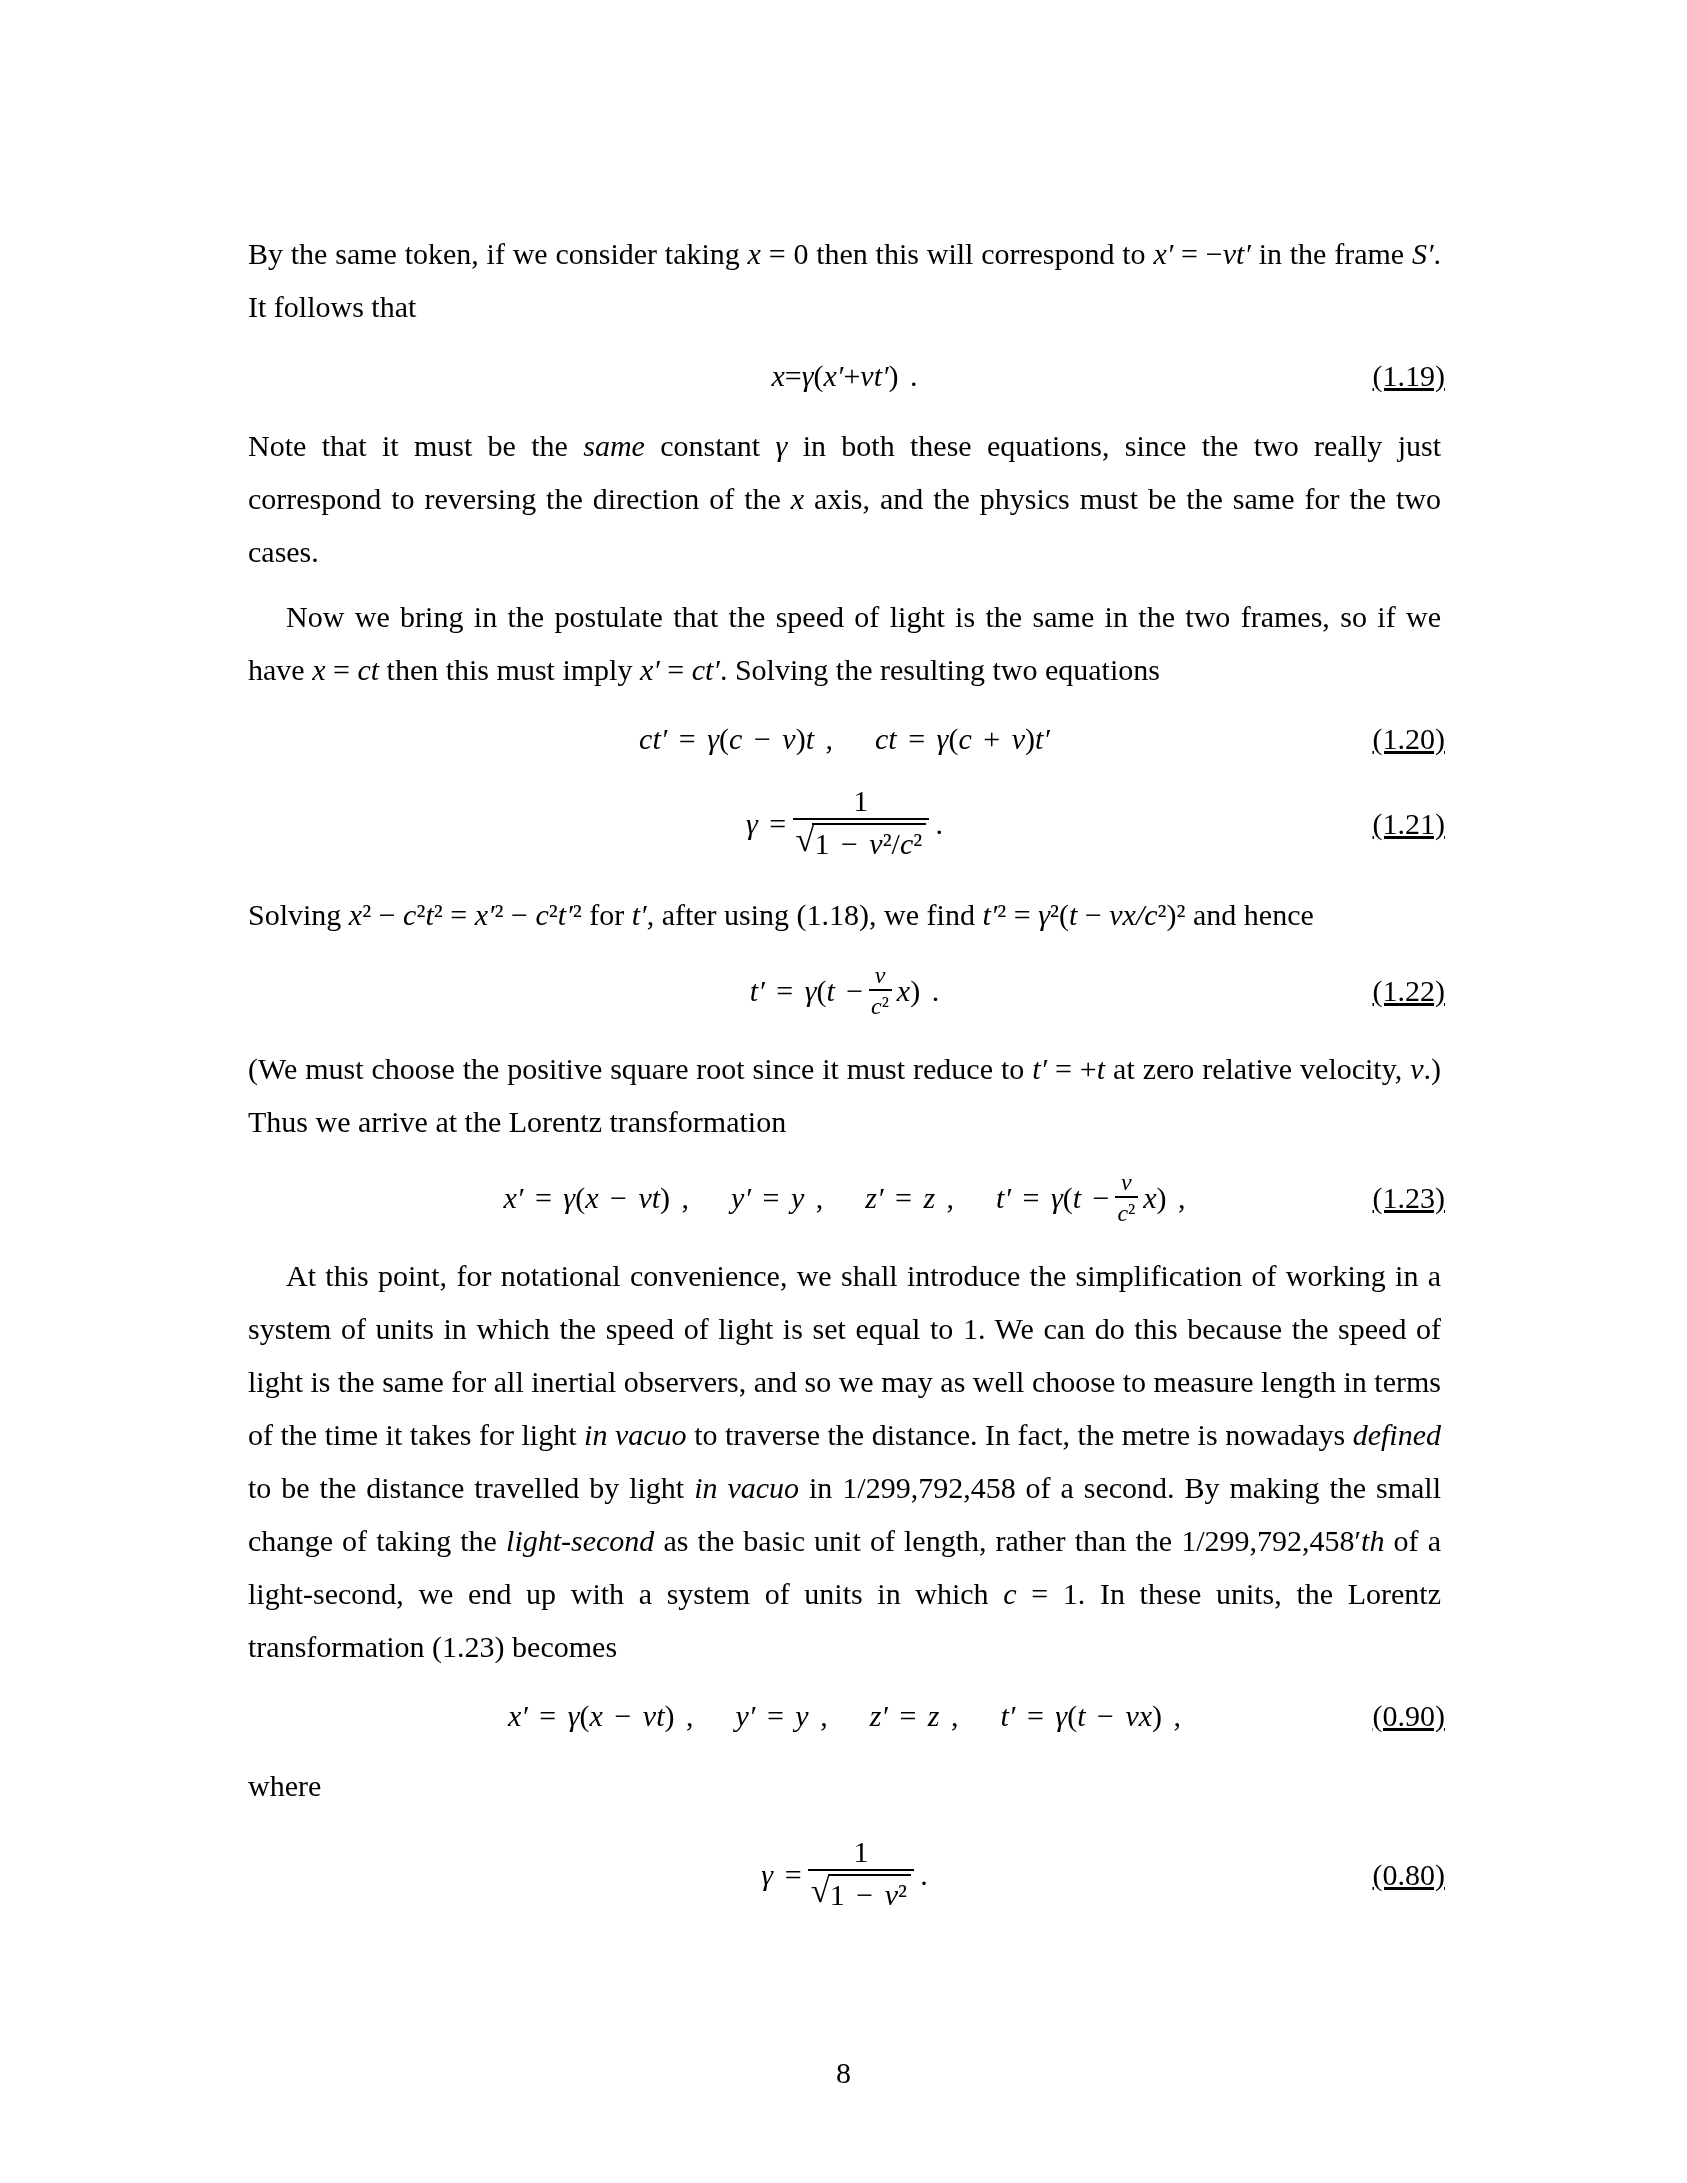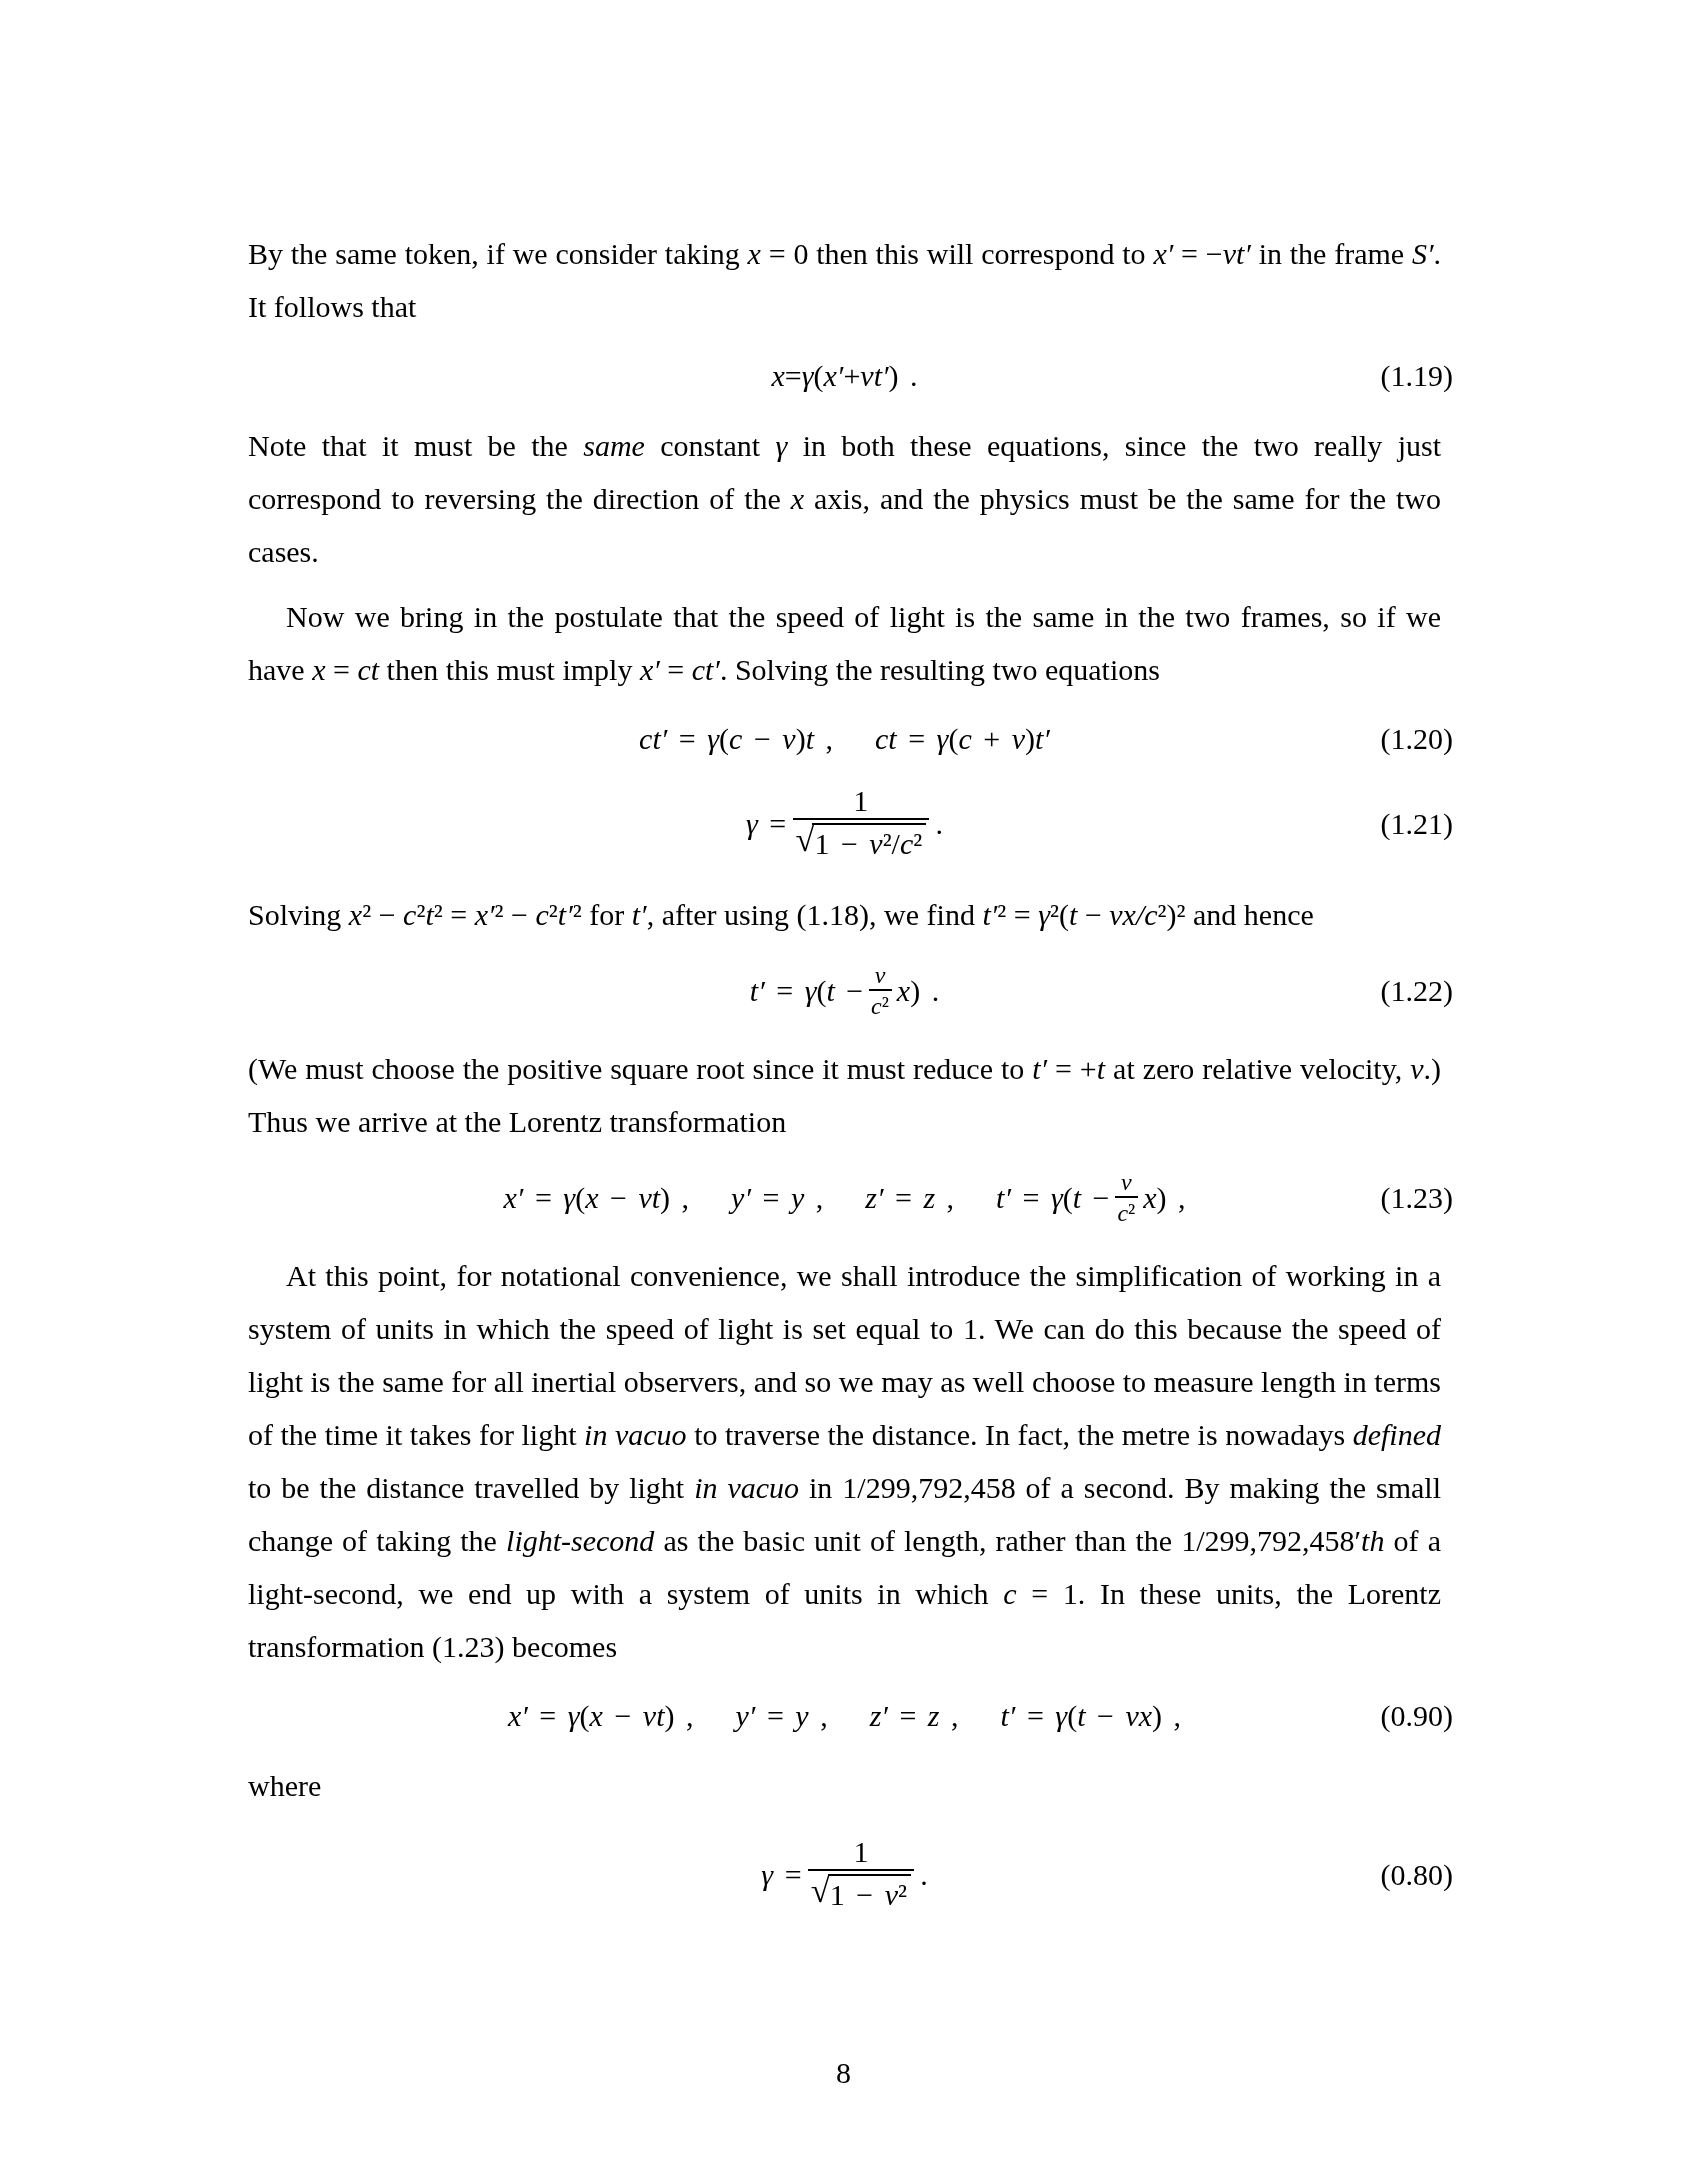--- a/index.html
+++ b/index.html
@@ -39,23 +39,24 @@
     display: inline-flex;
     align-items: center;
     white-space: nowrap;
     word-spacing: 4px;
   }
   .eq-sub { display: inline-flex; align-items: center; }
   .eq-part { margin-right: 42px; }
   .eq-last { margin-right: 0; }
   .eq-number {
     position: absolute;
-    right: 0; top: 50%;
+    right: 8px; top: 50%;
     transform: translateY(-50%);
     font-style: normal;
+    text-decoration: underline;
   }
   .frac {
     display: inline-flex;
     flex-direction: column;
     align-items: center;
     vertical-align: middle;
     margin: 0 6.6px;
   }
   .frac .num { display: block; line-height: 1.05; padding: 0 4px 1.3px; }
   .frac .bar { align-self: stretch; height: 2px; background: #000; }

